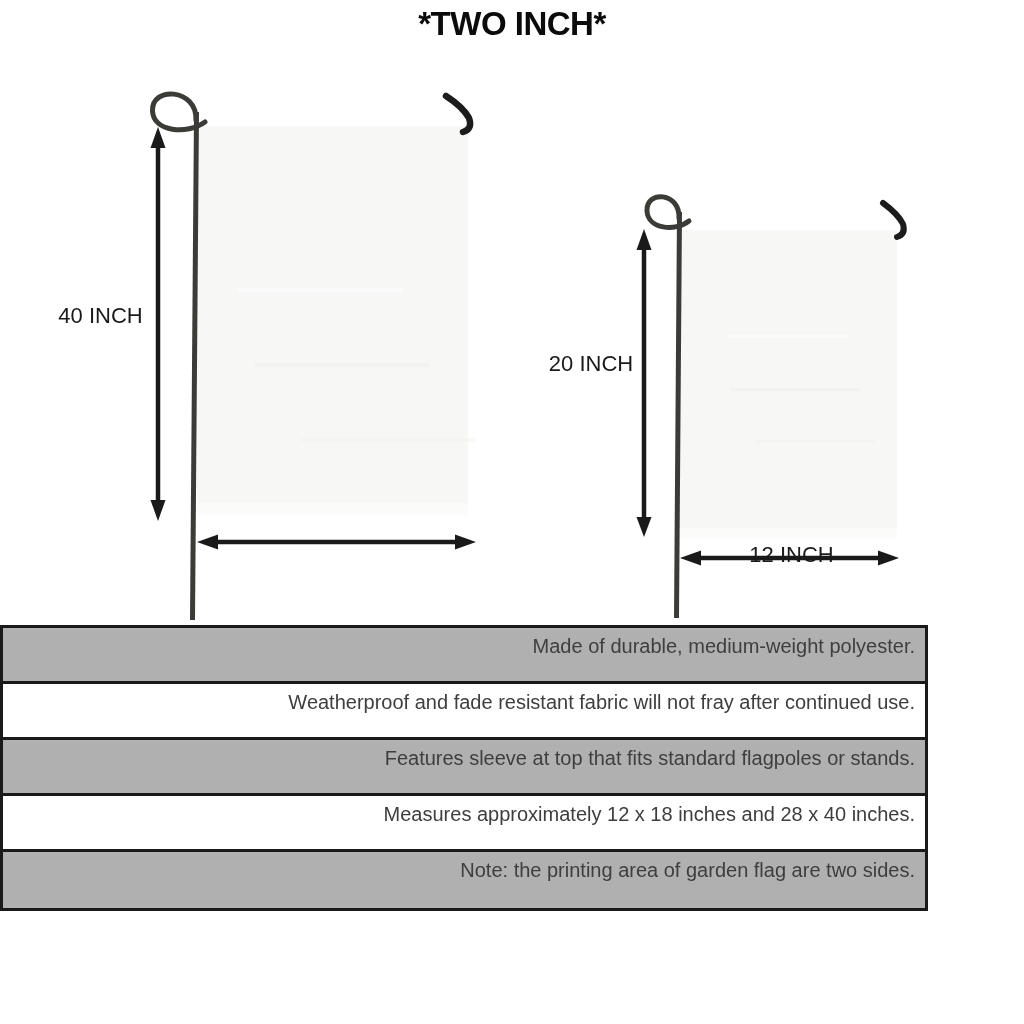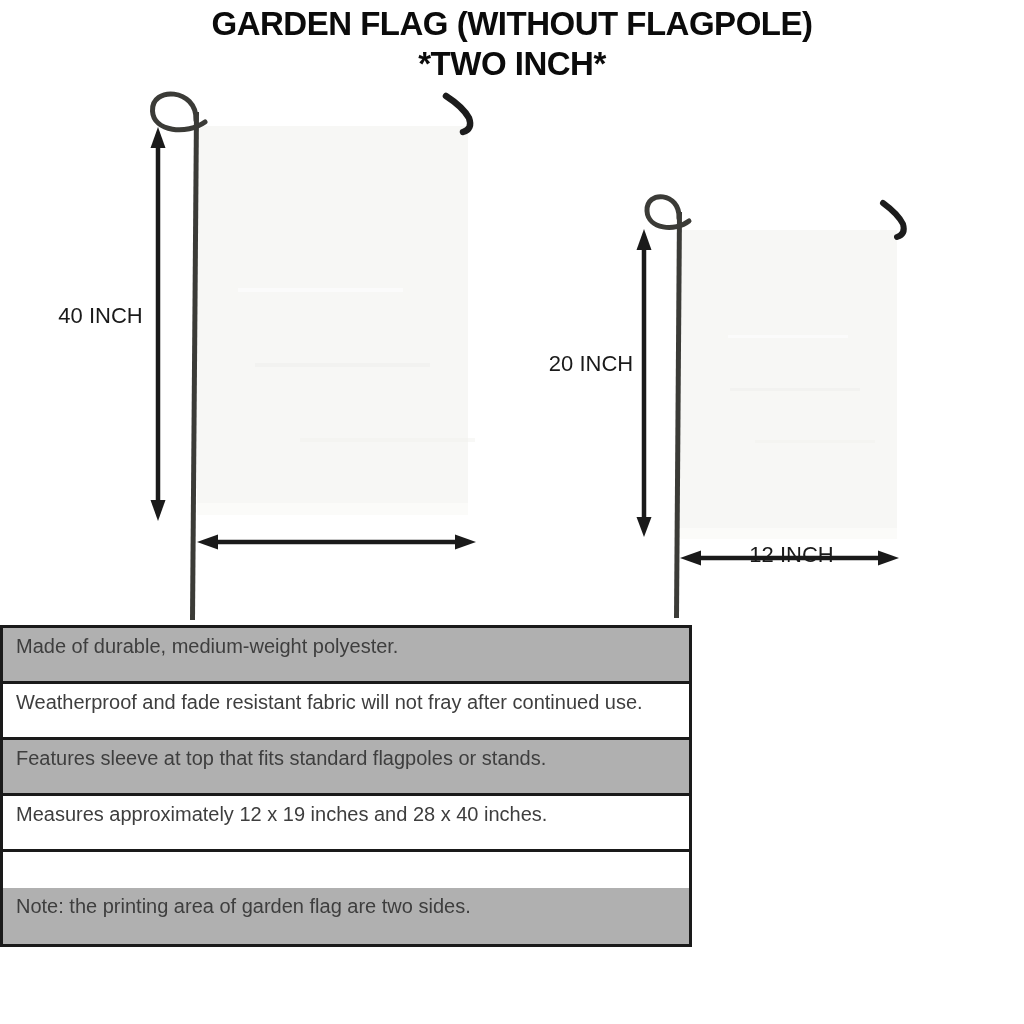--- a/index.html
+++ b/index.html
@@ -30,35 +30,34 @@
 
   
   .dim-label{position:absolute;font-size:22px;font-weight:400;color:var(--label-text);
     text-align:center;white-space:nowrap;}
   .lbl-large-height{left:38px;top:303px;width:125px;}
   .lbl-large-width{left:232px;top:546px;width:200px;}
   .lbl-small-height{left:521px;top:351px;width:140px;}
   .lbl-small-width{left:699px;top:542px;width:185px;}
 
   
-  .features-table{position:absolute;left:0;top:625px;width:692px;
-    border:3px solid var(--table-border);}
+  .features-table{position:absolute;left:0;top:625px;width:928px;
+    border:3px solid var(--table-border);text-align:right;}
   .feature-row{height:56px;border-bottom:3px solid var(--table-border);
     background:var(--row-plain);padding:5px 10px 0 13px;
     font-size:20px;color:var(--feature-text);line-height:27px;}
-  .feature-row:last-child{border-bottom:none;margin-top:36px;}
+  .feature-row:last-child{border-bottom:none;}
   .feature-row.shaded{background:var(--row-shaded);}
 </style>
 </head>
 <body>
 
 <div class="page">
 
   <div class="title-block">
-    <div class="title-line">GARDEN FLAG (WITHOUT FLAGPOLE)</div>
     <div class="title-line">*TWO INCH*</div>
   </div>
 
   <svg class="diagram-svg" viewBox="0 0 1024 1024" aria-hidden="true">
 
     <g>
 
       <rect x="197" y="126" width="271" height="389" fill="var(--flag-fill)"></rect>
       <rect x="197" y="503" width="271" height="12" fill="#fbfbf9"></rect>
       <rect x="238" y="288" width="165" height="4" fill="#ffffff" opacity="0.55"></rect>
@@ -118,20 +117,20 @@
     <div class="feature-row shaded">
       <span>Made of durable, medium-weight polyester.</span>
     </div>
     <div class="feature-row">
       <span>Weatherproof and fade resistant fabric will not fray after continued use.</span>
     </div>
     <div class="feature-row shaded">
       <span>Features sleeve at top that fits standard flagpoles or stands.</span>
     </div>
     <div class="feature-row">
-      <span>Measures approximately 12 x 19 inches and 28 x 40 inches.</span>
+      <span>Measures approximately 12 x 18 inches and 28 x 40 inches.</span>
     </div>
     <div class="feature-row shaded">
       <span>Note: the printing area of garden flag are two sides.</span>
     </div>
   </div>
 
 </div>
 
 </body></html>

